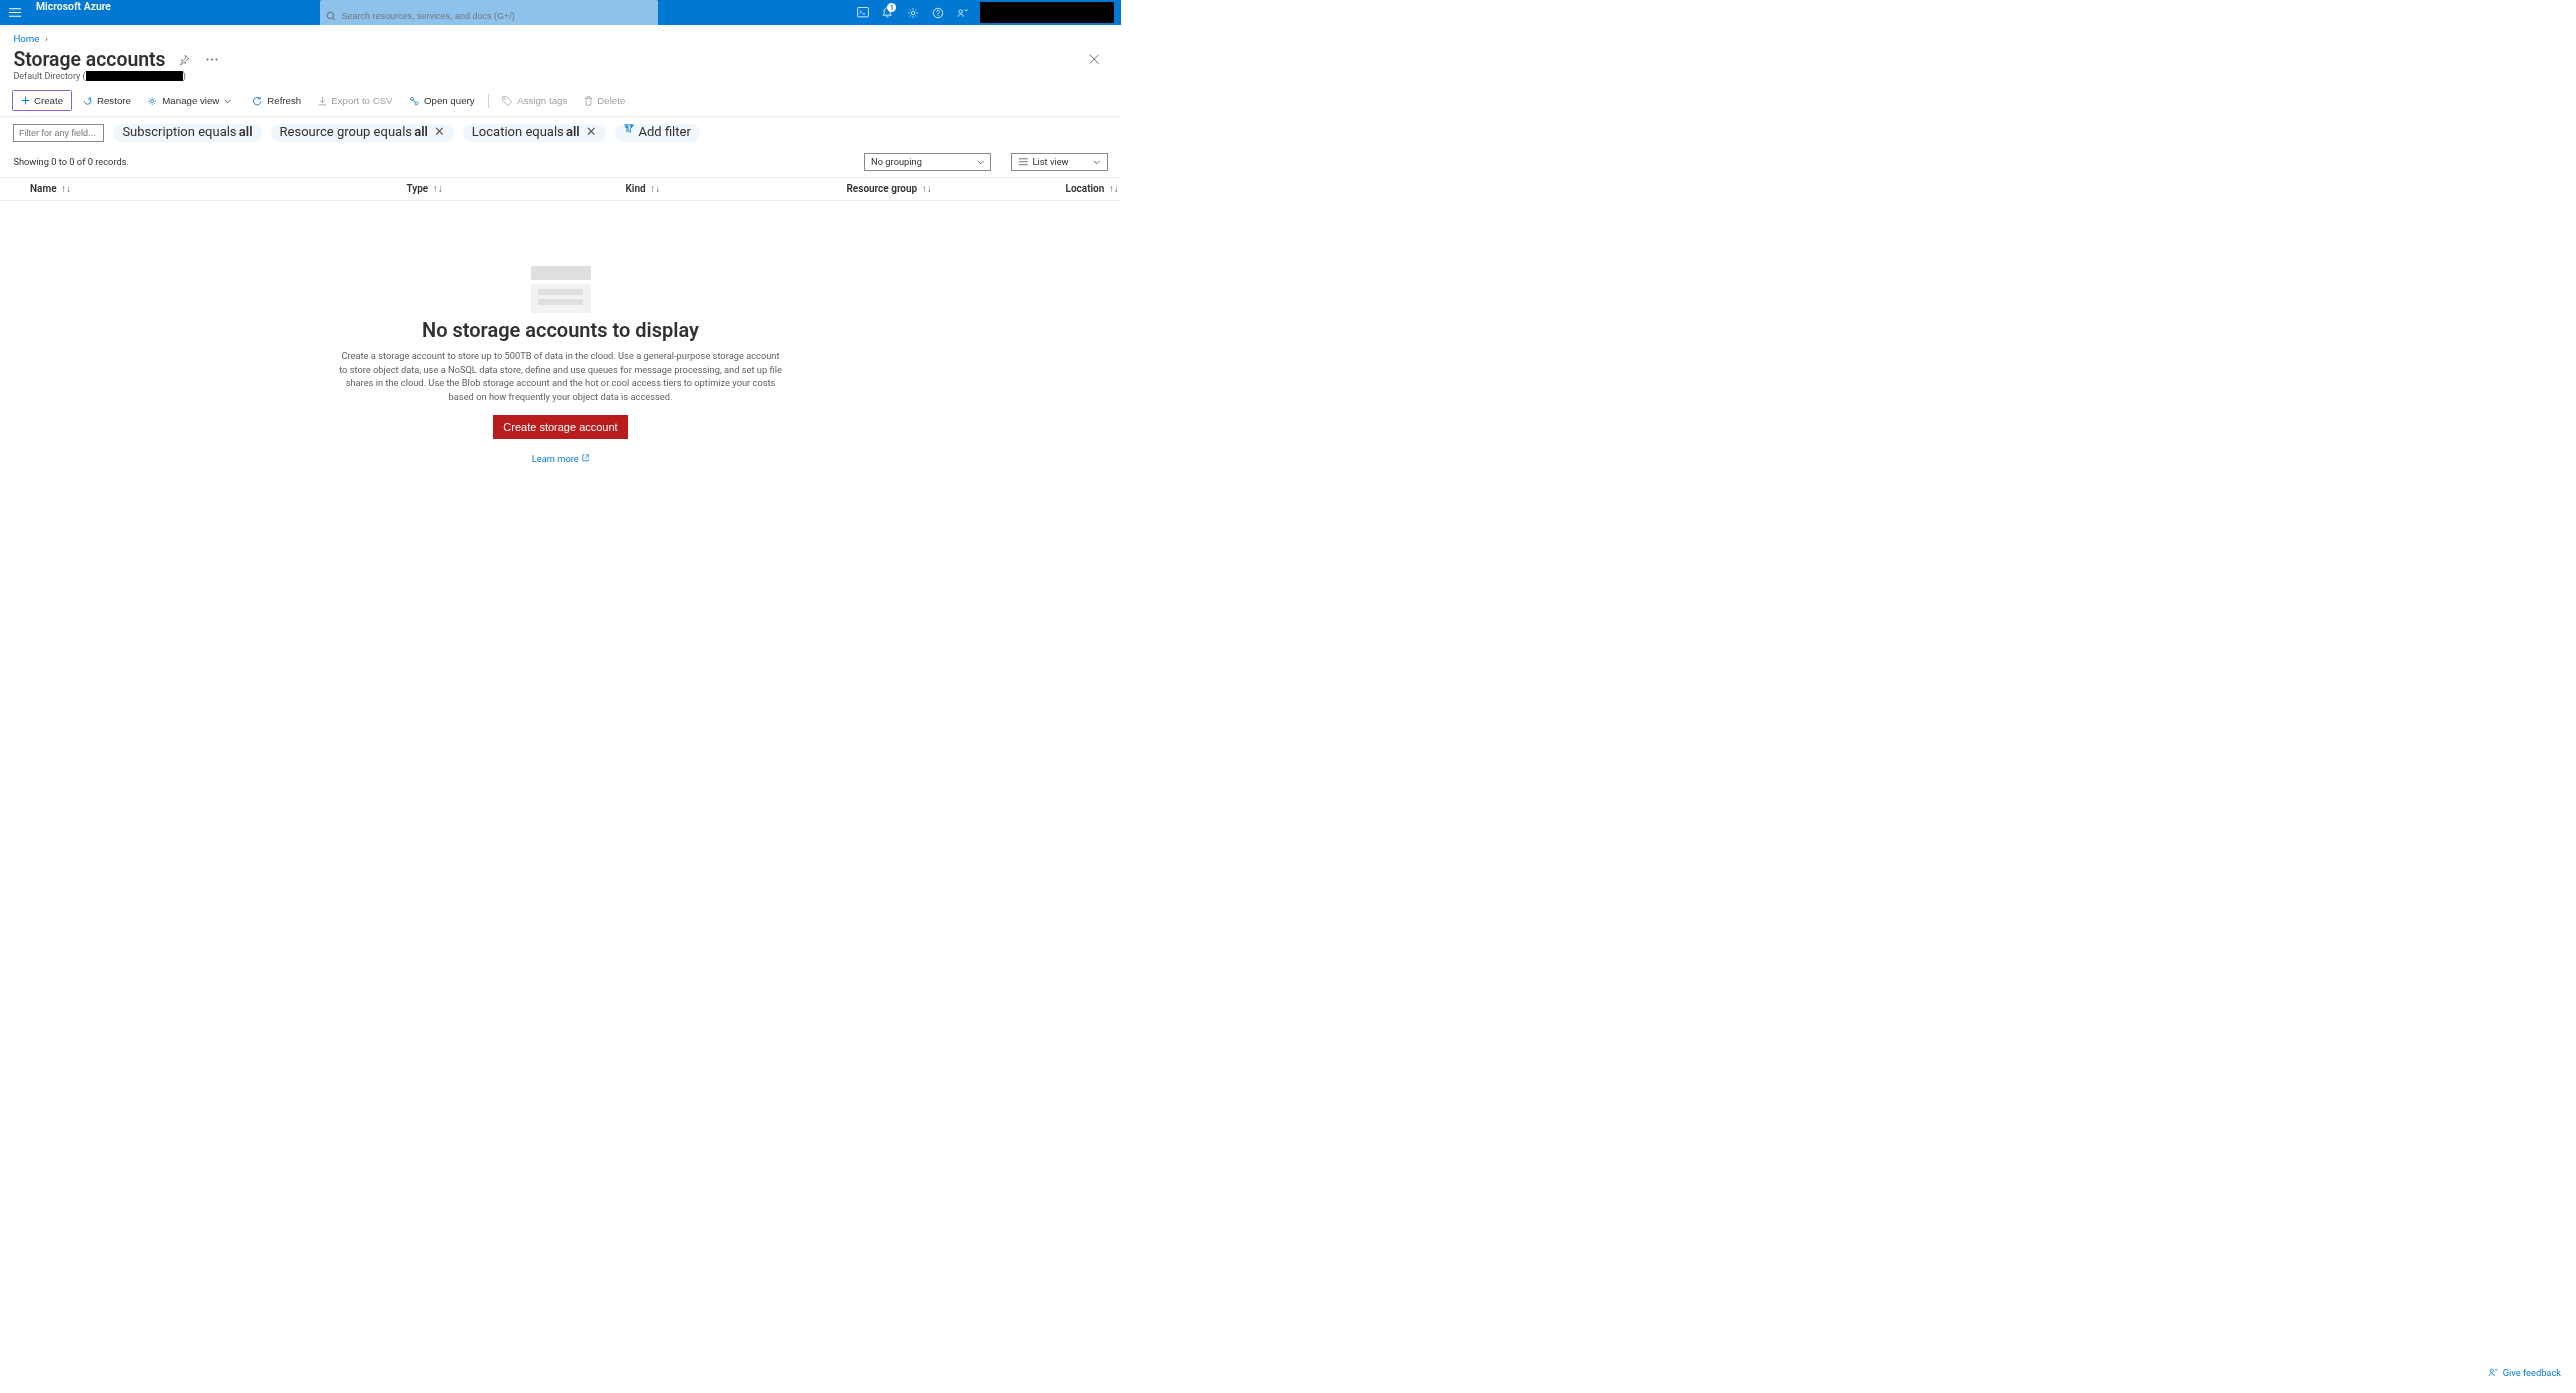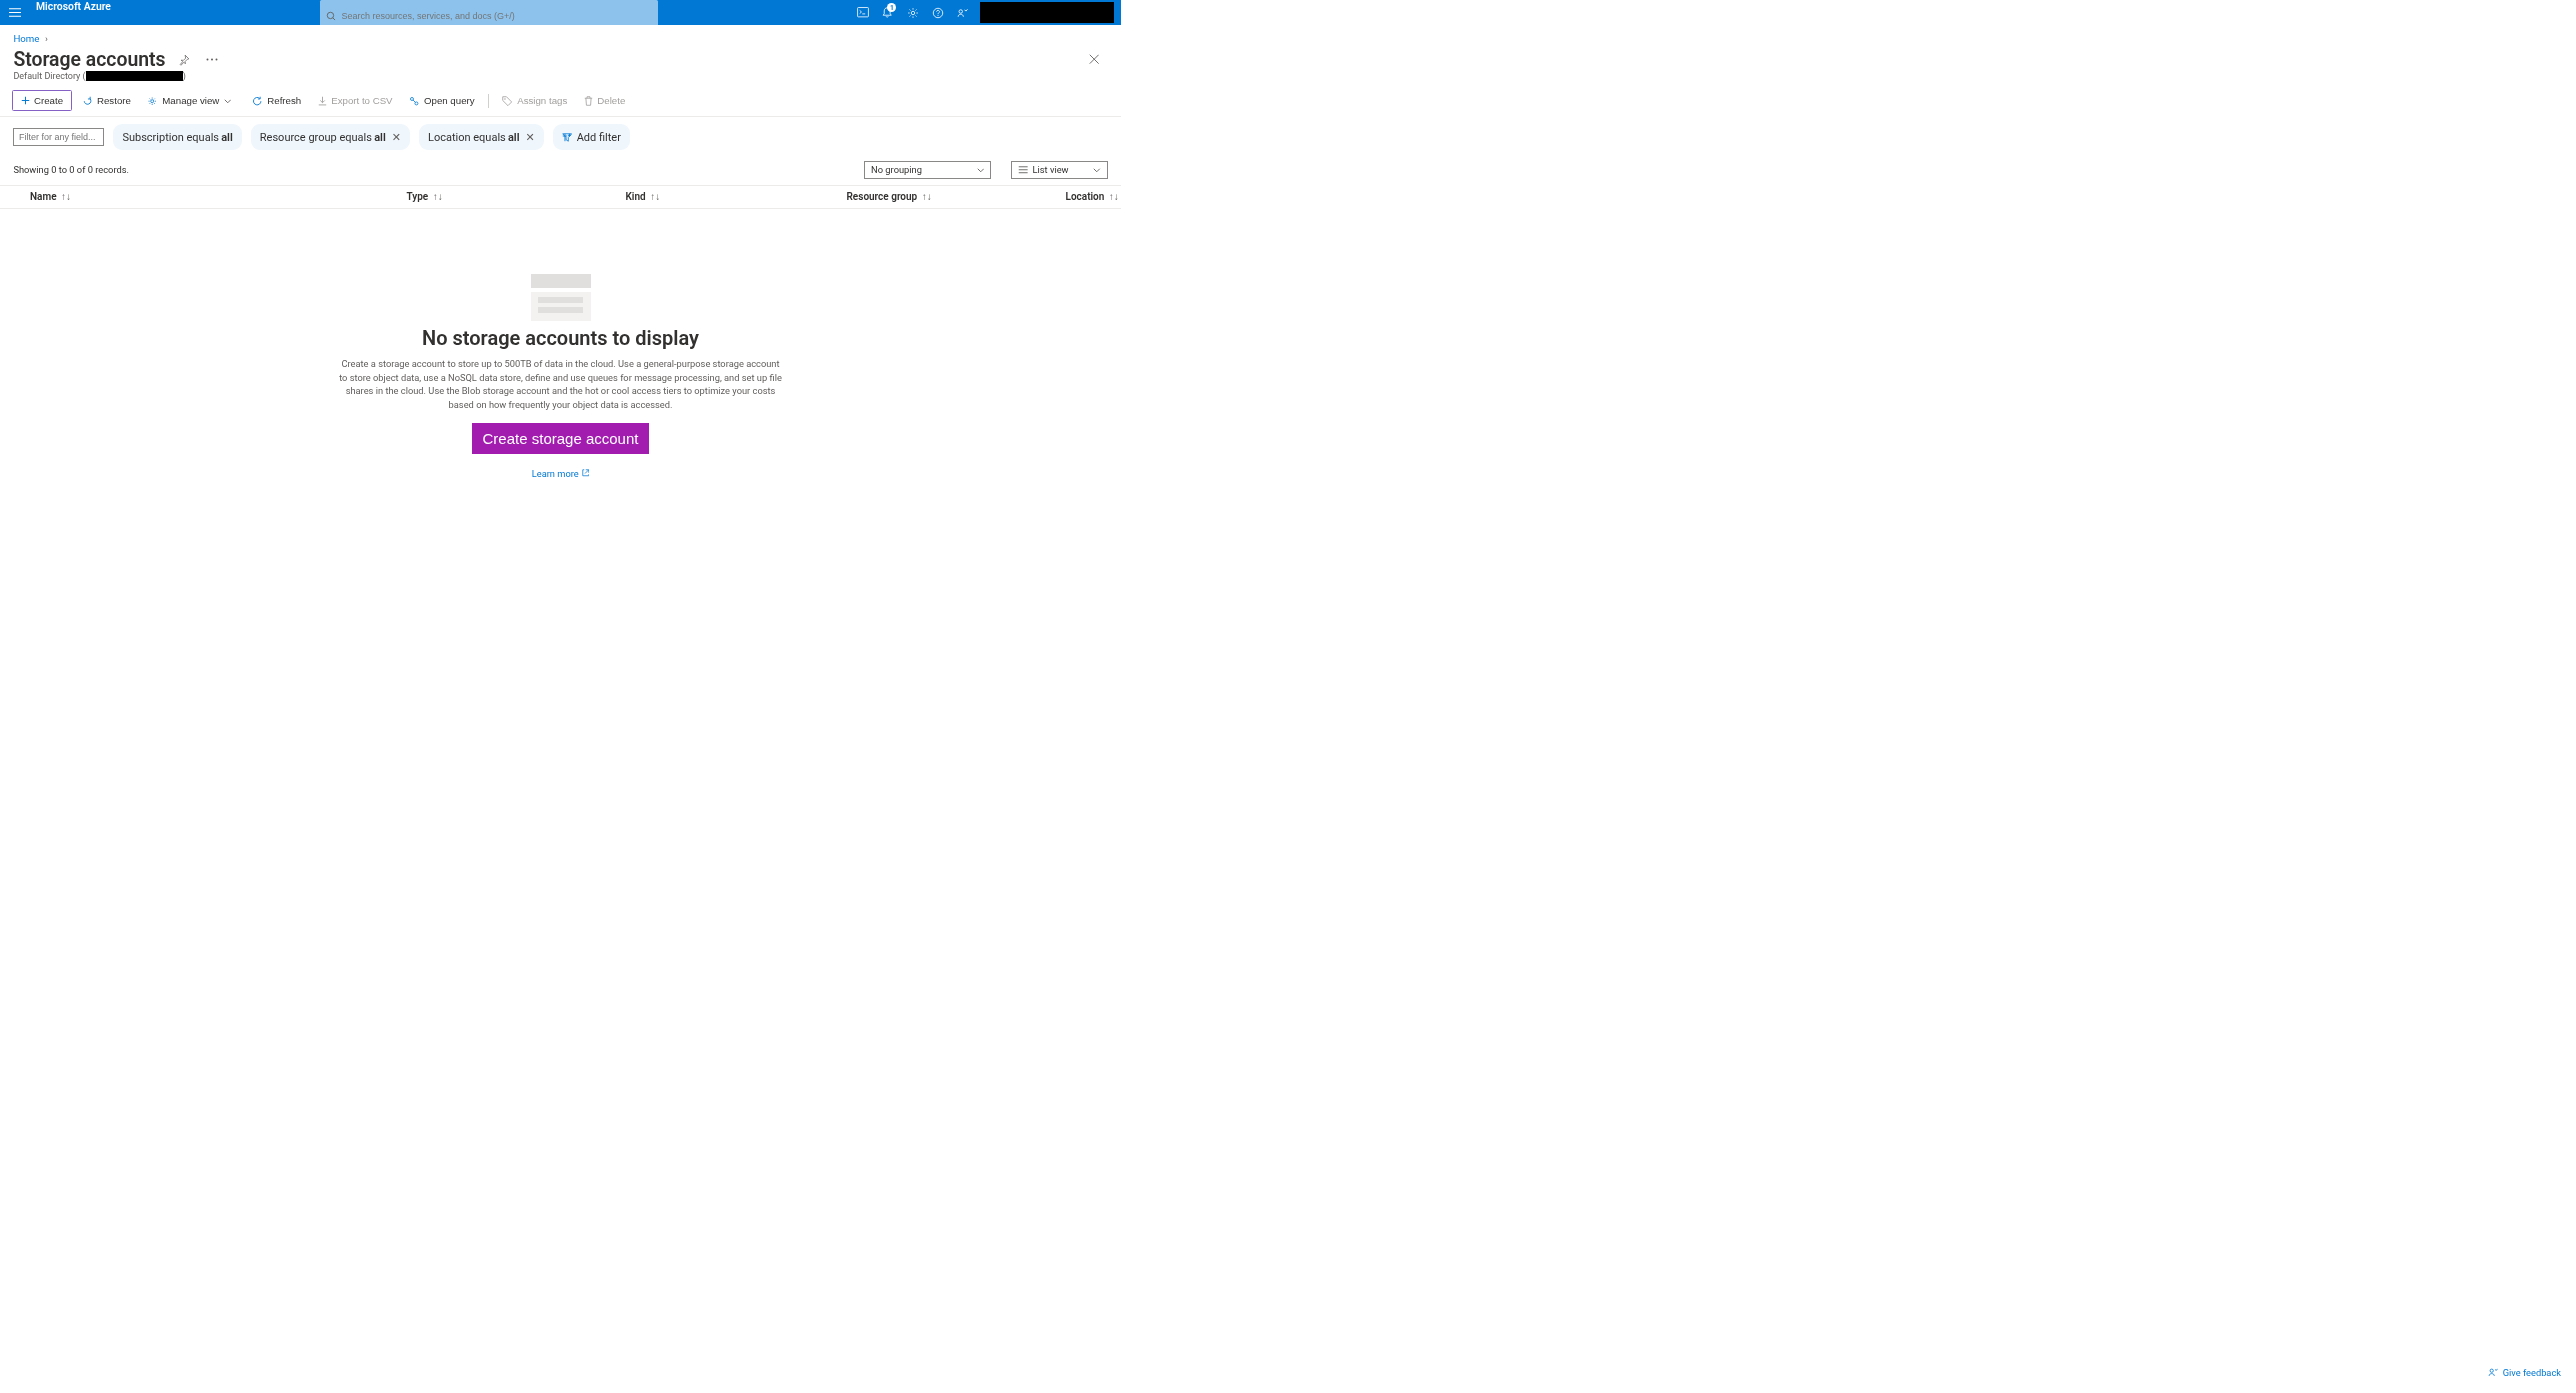--- a/index.html
+++ b/index.html
@@ -91,22 +91,22 @@
   .tbtn.disabled { color:#a19f9d; cursor:default; }
   .tool-sep { width:0.7px; height:13.4px; background:#d2d0ce; margin: 0 3px; }
   
   .filter-row {
     display:flex; align-items:center; padding: 7.5px 13.4px; gap:9px;
   }
   .filter-input {
     height:18px; width:91px; border:0.7px solid #8a8886; padding:0 4.5px; font-size:9px;
   }
   .pill {
-    height:26px; border-radius:9px; background:#eff6fc;
-    display:flex; align-items:center; padding: 0 9px; font-size:11px; cursor:pointer;
+    height:18px; border-radius:9px; background:#eff6fc;
+    display:flex; padding: 0 9px; font-size:13px; cursor:pointer;
     color:#323130;
   }
   .pill .x { margin-left:6px; color:#605e5c; }
   .pill b { font-weight:600; margin-left:2.2px;}
   .add-filter .ic { margin-right:4.5px; color:#0078d4;}
   
   .summary-row {
     display:flex; align-items:center; padding: 3px 13.4px 6px 13.4px;
   }
   .record-sum { font-size:9.3px; color:#323130; }
@@ -145,22 +145,22 @@
     background:#fff;  gap:4.5px; align-items:center; justify-content:center;
   }
   .bar1 { width:60px; height:13.4px; background:#e1dfdd;}
   .bar2,.bar3 { width:45px; height:6px; background:#e1dfdd;}
   .empty h2 { font-size:20px; font-weight:600; margin-top:3px;}
   .empty p {
     max-width:447px; text-align:center; font-size:9.3px; color:#605e5c;
     margin-top:7.5px; line-height:1.45;
   }
   .btn-primary {
-    margin-top:12px; background:#a21caf; color:#fff; border:none;
-    height:31px; padding:0 10.4px; font-size:15px; cursor:pointer;
+    margin-top:12px; background:#b91c1c; color:#fff; border:none;
+    height:24px; padding:0 10.4px; font-size:11px; cursor:pointer;
   }
   .learn-more {
     margin-top:13.4px; color:#0078d4; font-size:9.3px; cursor:pointer;
     display:flex; align-items:center; gap:3px;
   }
   
   .feedback {
     position:fixed; bottom:15px; right:15px;
     color:#0078d4; font-size:9.3px; cursor:pointer;
     display:flex; align-items:center; gap:4.5px;

